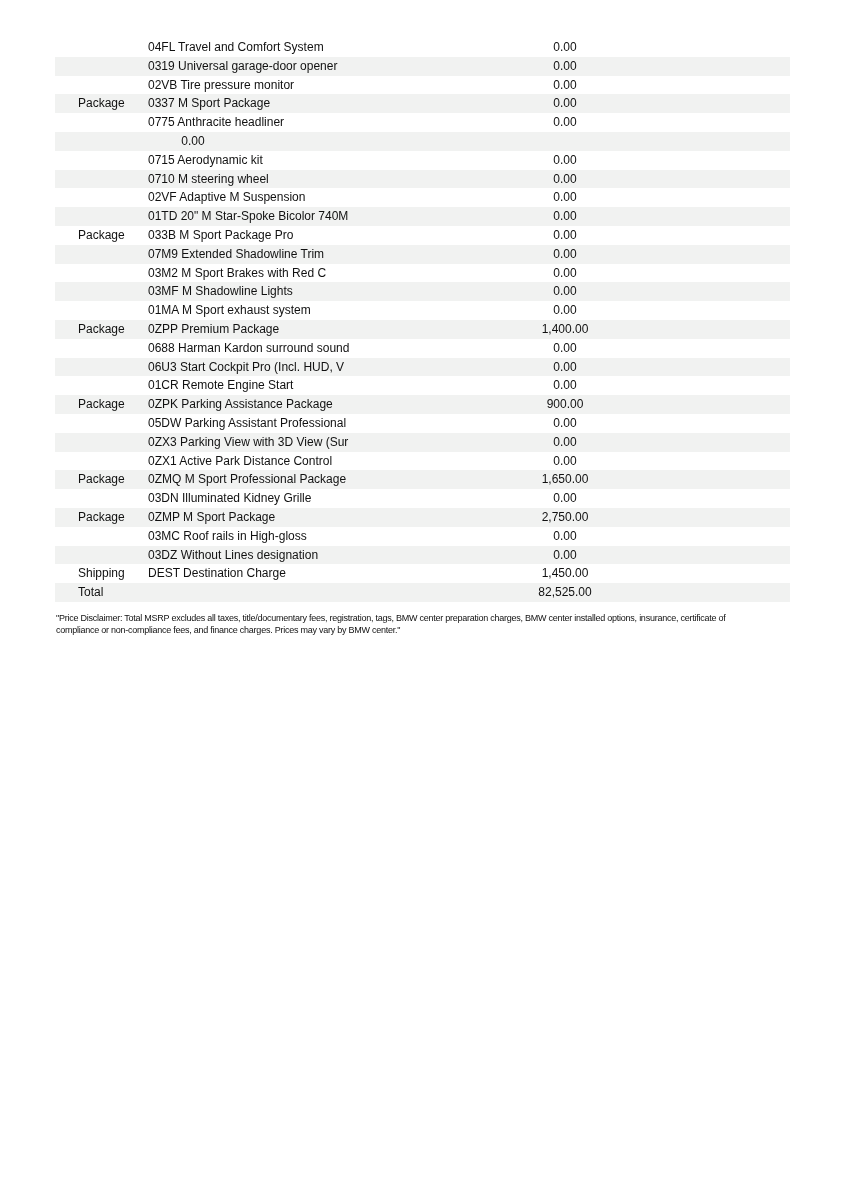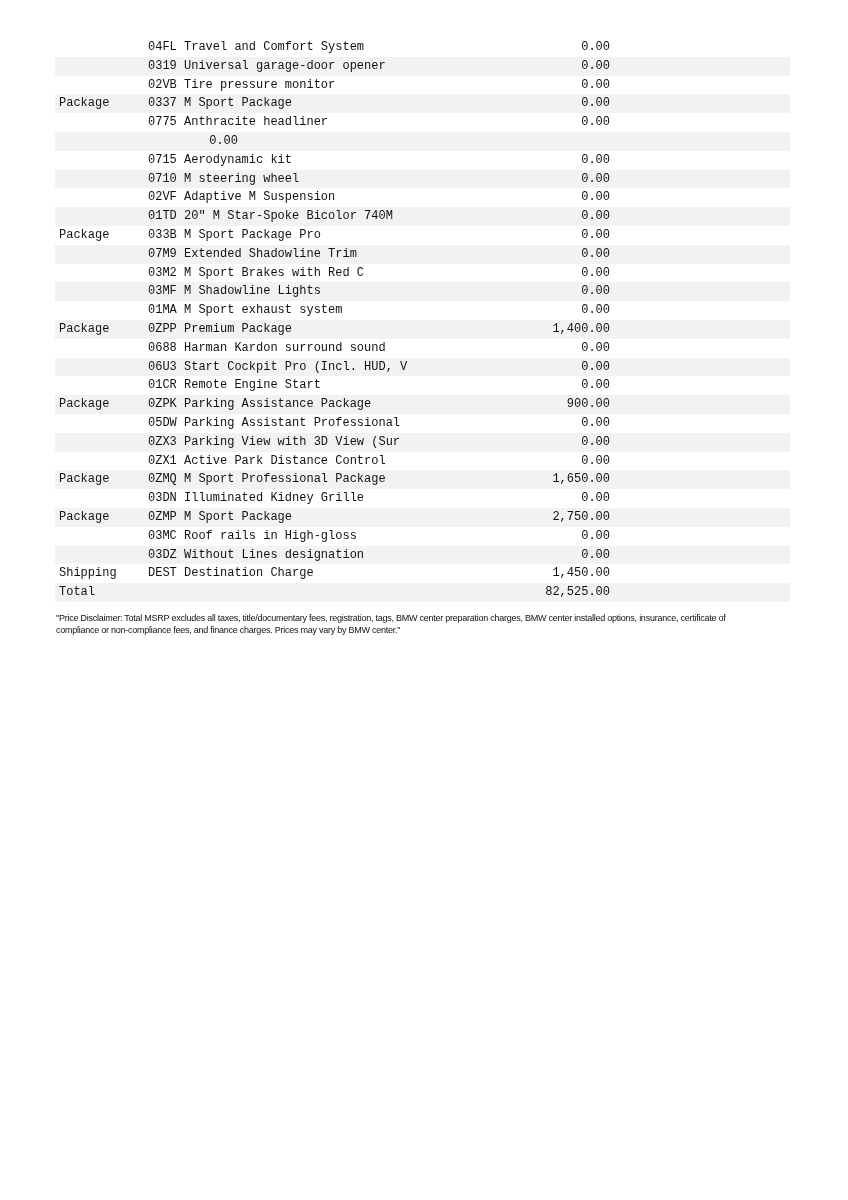--- a/index.html
+++ b/index.html
@@ -21,50 +21,49 @@
     top: 0;
     width: 848px;
     height: 1200px;
     background: #ffffff;
   }
   .options-table {
     position: absolute;
     left: 55px;
     top: 38px;
     width: 735px;
-    font-family: Liberation Mono, monospace;
   }
   .row {
     display: flex;
     height: 18.8px;
     line-height: 18.8px;
     font-size: 12px;
     background: transparent;
   }
   .row.shaded {
     background: var(--stripe-color, #f1f2f1);
   }
   .cell {
     white-space: nowrap;
     overflow: hidden;
     display: block;
   }
   .cat {
     width: 93px;
-    padding-left: 4px;
+    padding-left: 23px;
     box-sizing: border-box;
     flex: 0 0 auto;
   }
   .desc {
     width: 372px;
     flex: 0 0 auto;
   }
   .price {
     width: 90px;
-    text-align: right;
+    text-align: center;
     flex: 0 0 auto;
   }
   .rest {
     flex: 1 1 auto;
   }
   .disclaimer {
     position: absolute;
     left: 56px;
     top: 612px;
     width: 708px;

